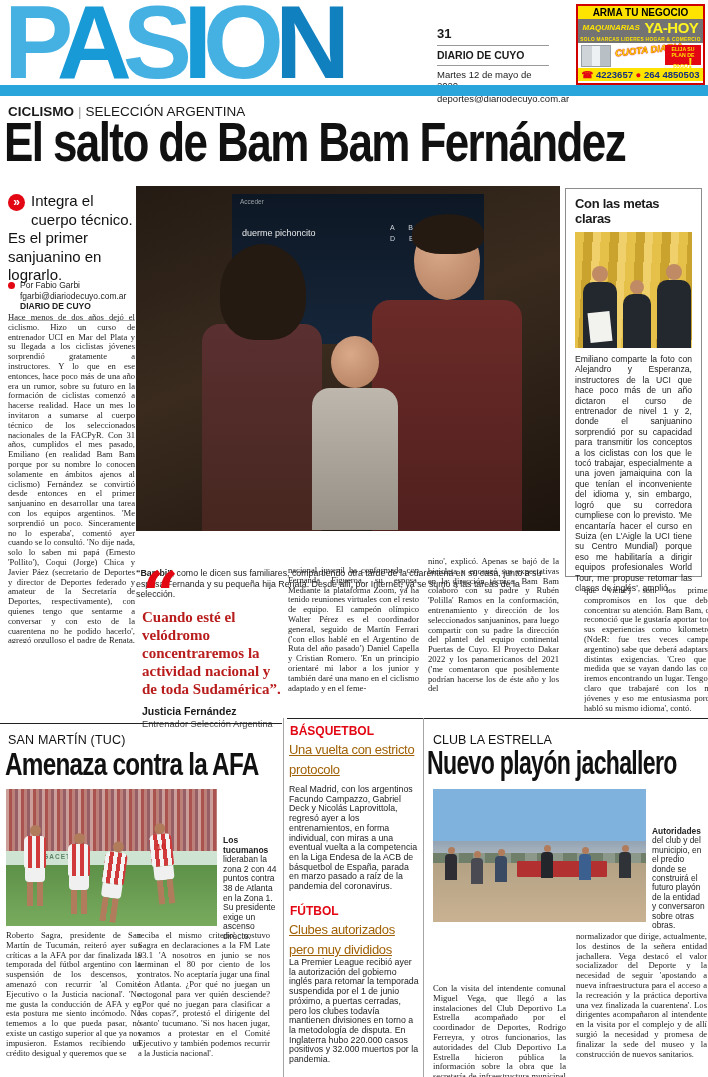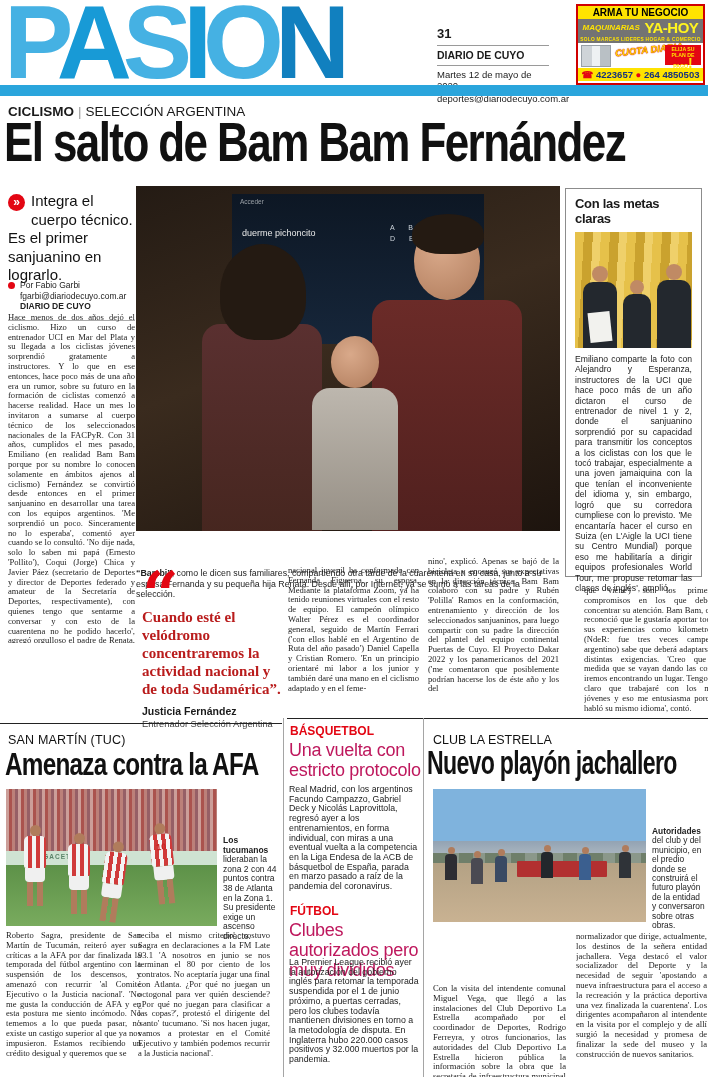--- a/index.html
+++ b/index.html
@@ -122,21 +122,21 @@
   .pl-num{position:absolute;left:0;right:0;top:8px;text-align:center;color:#c22;font-weight:700;font-size:9px;}
   .pl-shorts{width:20px;height:14px;background:#f0f0f0;margin:0 auto;border-radius:0 0 4px 4px;}
   .pl-legs{width:16px;height:24px;margin:0 auto;background:linear-gradient(90deg,#b07c5c 0 6px,transparent 6px 10px,#b07c5c 10px);}
   .afa-caption{left:223px;top:836px;width:57px;font-size:8.5px;line-height:9.6px;}
   .afa-colA{left:6px;top:931px;width:135px;height:146px;overflow:hidden;}
   .afa-colB{left:138px;top:931px;width:132px;height:146px;overflow:hidden;}
 
   
   .mini-kicker{font-weight:700;font-size:12px;color:#e30613;}
   .bq-kicker{left:290px;top:724px;}
-  .mini-headline{font-size:18px;line-height:20px;color:#be185d;letter-spacing:-0.3px;}
+  .mini-headline{font-size:13px;line-height:20px;color:#a16207;letter-spacing:-0.3px;text-decoration:underline;}
   .bq-headline{left:289px;top:740px;width:132px;}
   .sansbody{font-size:8.8px;line-height:9.7px;color:#222;}
   .bq-body{left:289px;top:785px;width:131px;height:112px;overflow:hidden;}
   .ft-kicker{left:290px;top:904px;}
   .ft-headline{left:289px;top:920px;width:132px;}
   .ft-body{left:289px;top:958px;width:131px;height:115px;overflow:hidden;}
 
   
   .es-kicker{left:433px;top:733px;font-size:12.5px;color:#111;}
   .es-headline{left:427px;top:744px;}

